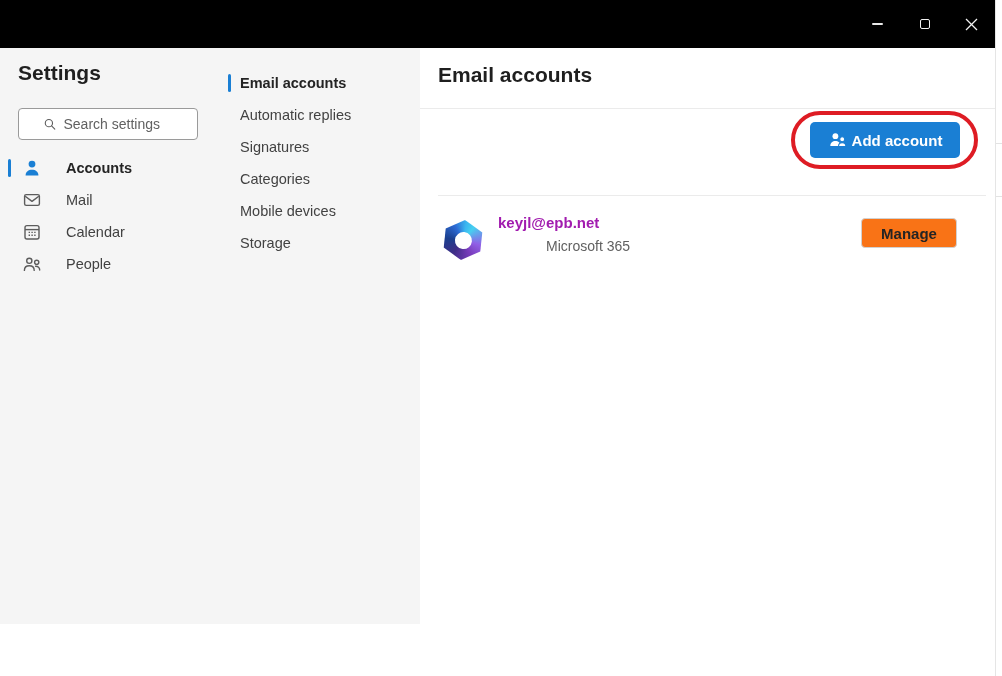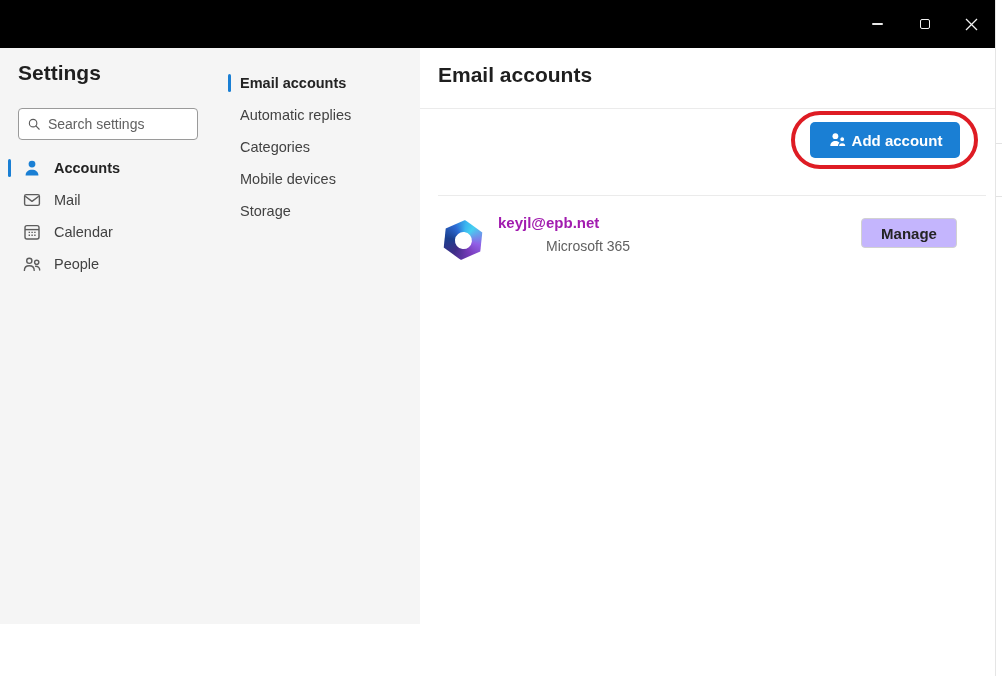--- a/index.html
+++ b/index.html
@@ -28,31 +28,31 @@
   .app { position:absolute; left:0; top:48px; width:995px; height:576px; }
   .left-rail  { position:absolute; left:0;   top:0; width:210px; height:100%; background:#f5f5f5; }
   .mid-rail   { position:absolute; left:210px; top:0; width:210px; height:100%; background:#f5f5f5; }
   .panel      { position:absolute; left:420px; top:0; width:575px; height:100%; background:#fff; }
 
   
   .settings-title { position:absolute; left:18px; top:13px; font-size:21px; font-weight:700; color:#1f1f1f; }
   .search-box {
     position:absolute; left:18px; top:60px; width:180px; height:32px;
     background:#fff; border:1px solid #9a9a9a; border-radius:4px;
-    display:flex; align-items:center; padding:0 8px; gap:7px;
+    display:flex; align-items:center; padding:0 24px; gap:7px;
   }
   .search-box input {
     border:none; outline:none; background:transparent; width:100%;
     font-size:14px; color:#424242; font-family:"Liberation Sans", sans-serif;
   }
   .search-box input::placeholder { color:#616161; opacity:1; }
   .nav { position:absolute; left:0; top:104px; width:100%; }
   .nav-item {
     position:relative; height:32px; display:flex; align-items:center;
-    padding-left:22px; gap:12px; cursor:pointer; font-size:14.5px; color:#424242;
+    padding-left:22px; gap:24px; cursor:pointer; font-size:14.5px; color:#424242;
   }
   .nav-item .ind {
     position:absolute; left:8px; top:7px; width:3px; height:18px;
     border-radius:2px; background:#1a7fd4; display:none;
   }
   .nav-item.selected .ind { display:block; }
   .nav-item.selected { font-weight:700; color:#242424; }
   .nav-item svg { flex:0 0 auto; }
 
   
@@ -97,21 +97,21 @@
       #9160e6 190deg, #7a3dbd 235deg, #3f2d86 300deg, #1b3f8e 360deg);
   }
   .m365 .hole {
     position:absolute; left:50%; top:50%; width:17px; height:17px;
     margin-left:-8.5px; margin-top:-8.5px; border-radius:50%; background:#fff;
   }
   .acct-email { position:absolute; left:78px; top:0; font-size:15px; font-weight:700; color:#a21caf;text-align:right; }
   .acct-provider { position:absolute; left:78px; top:24px; font-size:14px; color:#616161;margin-left:48px; }
   .manage-btn {
     position:absolute; left:441px; top:4px; width:96px; height:30px;
-    background:#c4b5fd; border:1px solid #d1d1d1; border-radius:4px; cursor:pointer;
+    background:#f97316; border:1px solid #d1d1d1; border-radius:4px; cursor:pointer;
     font-size:15px; font-weight:700; color:#242424; font-family:"Liberation Sans", sans-serif;
   }
 </style>
 </head>
 <body>
 
 <div class="titlebar">
   <div class="win-btn">
     <span class="glyph-min"></span>
   </div>
@@ -199,20 +199,24 @@
       <div class="subnav-item selected">
         <span class="ind"></span>
         <span>Email accounts</span>
       </div>
       <div class="subnav-item">
 
         <span>Automatic replies</span>
       </div>
       <div class="subnav-item">
 
+        <span>Signatures</span>
+      </div>
+      <div class="subnav-item">
+
         <span>Categories</span>
       </div>
       <div class="subnav-item">
 
         <span>Mobile devices</span>
       </div>
       <div class="subnav-item">
 
         <span>Storage</span>
       </div>

